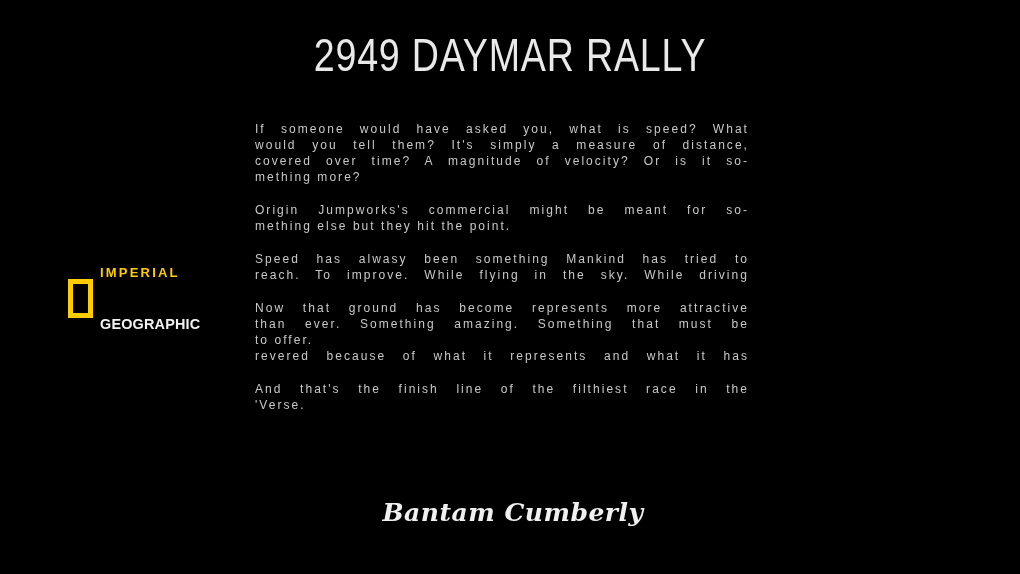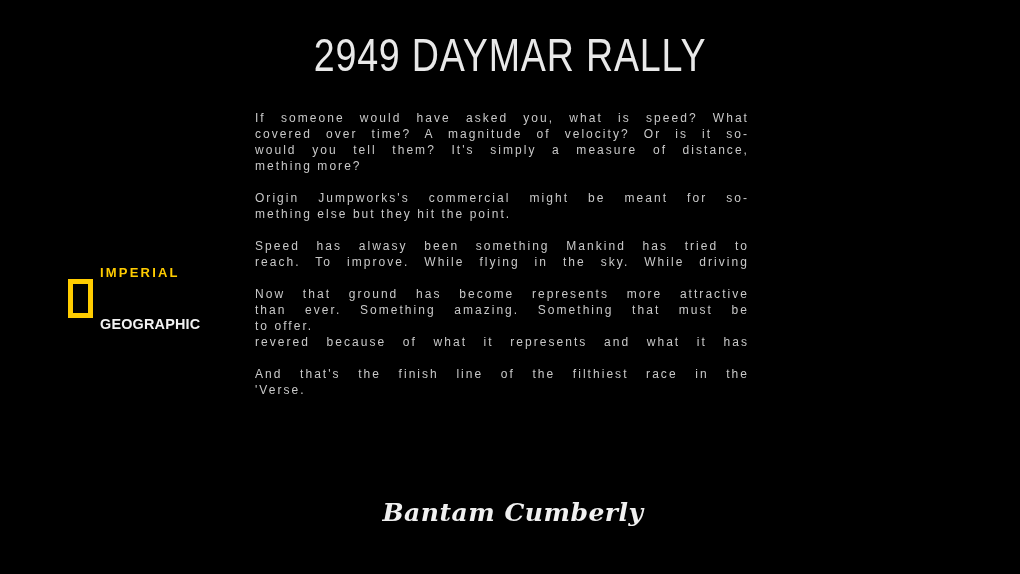--- a/index.html
+++ b/index.html
@@ -29,21 +29,21 @@
 
   .article {
     position: absolute;
     left: 255px; top: 104px; width: 494px;
     color: #c9c9c9;
     font-size: 12px;
     line-height: 16px;
     letter-spacing: 0.17em;
     font-family: "Liberation Sans", sans-serif;
   }
-  .paragraph { margin: 6px 0 16px 0; }
+  .paragraph { margin: 17px 0 16px 0; }
   .line {
     text-align: justify;
     text-align-last: justify;
     white-space: nowrap;
   }
   .line.last { text-align-last: left; }
 
   .logo {
     position: absolute;
     left: 68px; top: 266px;
@@ -101,22 +101,22 @@
     <div class="logo-frame"></div>
     <div class="logo-text">
       <div class="logo-line1">IMPERIAL</div>
       <div class="logo-line2">GEOGRAPHIC</div>
     </div>
   </div>
 
   <div class="article">
       <div class="paragraph">
         <div class="line">If someone would have asked you, what is speed? What</div>
+        <div class="line">would you tell them? It's simply a measure of distance,</div>
         <div class="line">covered over time? A magnitude of velocity? Or is it so-</div>
-        <div class="line">would you tell them? It's simply a measure of distance,</div>
         <div class="line last">mething more?</div>
       </div>
       <div class="paragraph">
         <div class="line">Origin Jumpworks's commercial might be meant for so-</div>
         <div class="line last">mething else but they hit the point.</div>
       </div>
       <div class="paragraph">
         <div class="line">Speed has alwasy been something Mankind has tried to</div>
         <div class="line">reach. To improve. While flying in the sky. While driving</div>
       </div>

